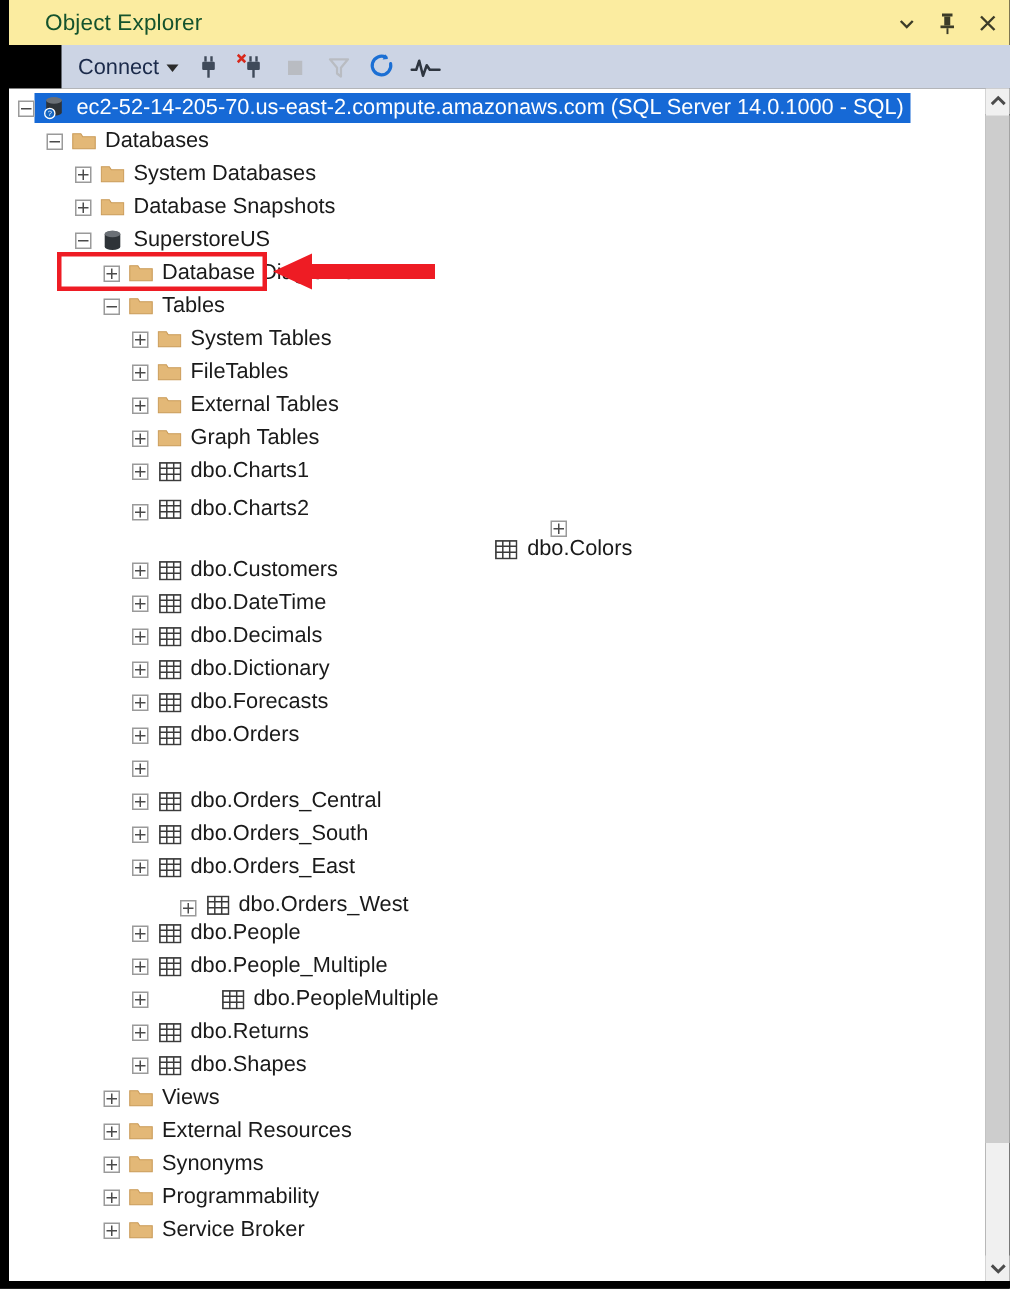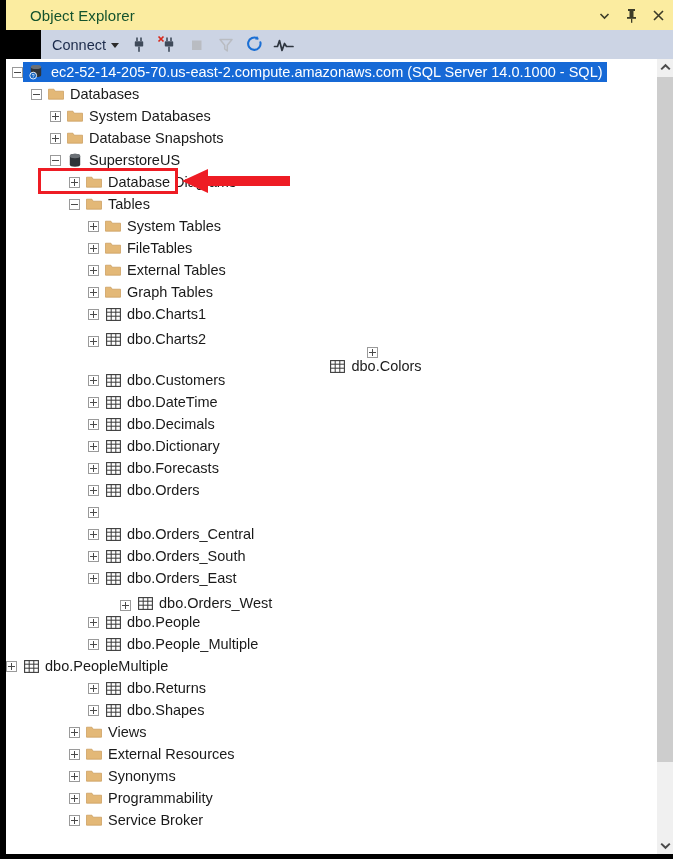--- a/index.html
+++ b/index.html
@@ -635,21 +635,21 @@
                 <rect x="0.6" y="0.6" width="13.8" height="11.8" fill="#ffffff" stroke="#3b3b3b" stroke-width="1.1"></rect>
                 <line x1="0.6" y1="4.2" x2="14.4" y2="4.2" stroke="#3b3b3b" stroke-width="1"></line>
                 <line x1="0.6" y1="8.2" x2="14.4" y2="8.2" stroke="#3b3b3b" stroke-width="1"></line>
                 <line x1="5.2" y1="0.6" x2="5.2" y2="12.4" stroke="#3b3b3b" stroke-width="1"></line>
                 <line x1="9.8" y1="0.6" x2="9.8" y2="12.4" stroke="#3b3b3b" stroke-width="1"></line>
               </svg>
             </span>
             <span class="label">dbo.People_Multiple</span>
           </span>
         </div>
-        <div class="row" style="">
+        <div class="row" style="padding-left: 82px; gap: 42px;">
           <div class="expander plus"></div>
           <span style="display: inline-flex; align-items: center;">
             <span class="icon">
               <svg width="15" height="13" viewBox="0 0 15 13">
                 <rect x="0.6" y="0.6" width="13.8" height="11.8" fill="#ffffff" stroke="#3b3b3b" stroke-width="1.1"></rect>
                 <line x1="0.6" y1="4.2" x2="14.4" y2="4.2" stroke="#3b3b3b" stroke-width="1"></line>
                 <line x1="0.6" y1="8.2" x2="14.4" y2="8.2" stroke="#3b3b3b" stroke-width="1"></line>
                 <line x1="5.2" y1="0.6" x2="5.2" y2="12.4" stroke="#3b3b3b" stroke-width="1"></line>
                 <line x1="9.8" y1="0.6" x2="9.8" y2="12.4" stroke="#3b3b3b" stroke-width="1"></line>
               </svg>

